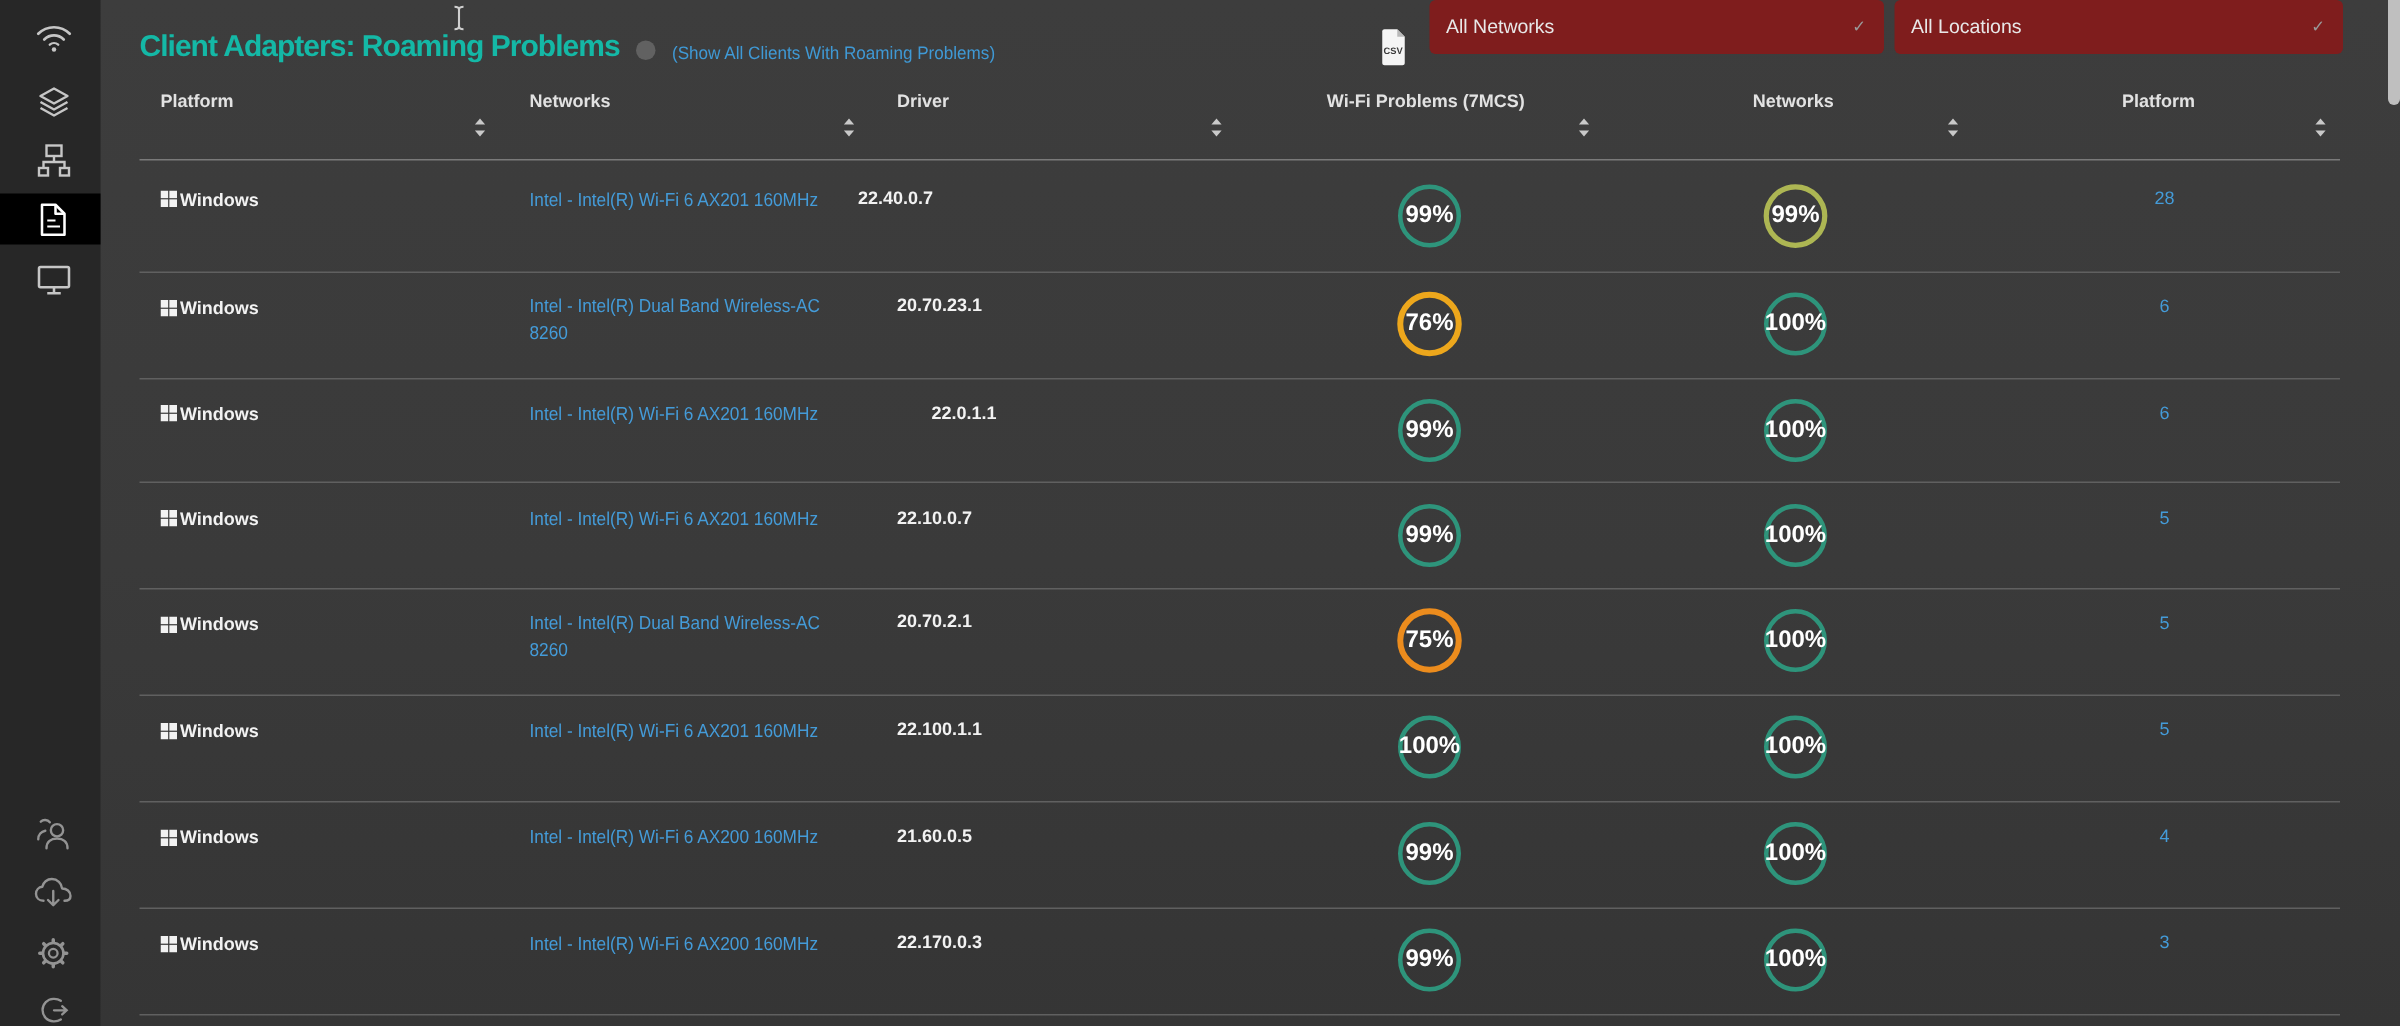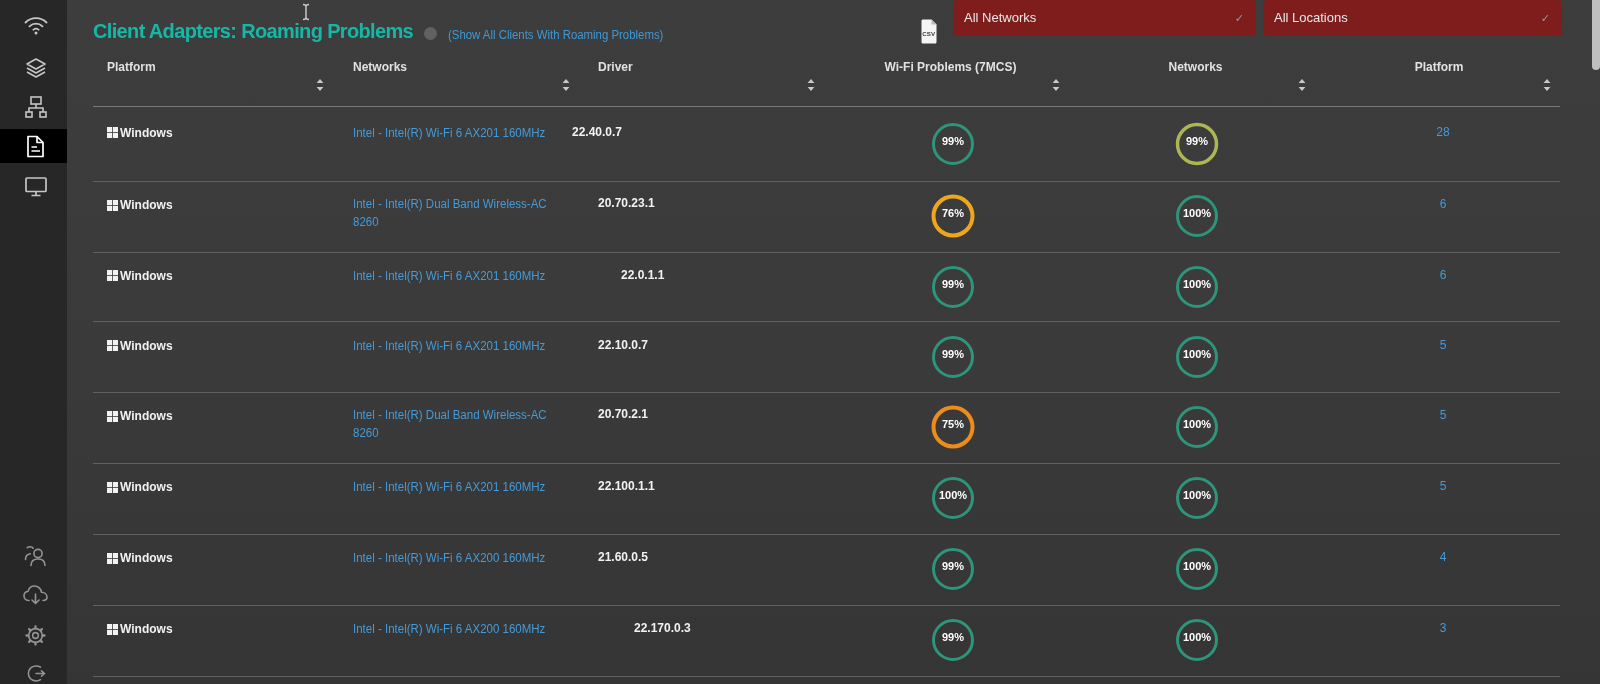--- a/index.html
+++ b/index.html
@@ -8,21 +8,21 @@
   background:linear-gradient(180deg,#3d3d3d 0%,#3a3a3a 55%,#353535 100%); }
 #sidebar { position:absolute; left:0; top:0; width:67px; height:684px; background:#272727; }
 #selitem { position:absolute; left:0; top:129px; width:67px; height:34px; background:#000; }
 .sep { height:1px; background:#606060; }
 h1 { position:absolute; left:93px; top:20px; font-size:20px; font-weight:bold;
   color:#14b8a6; letter-spacing:-0.65px; }
 .plat { display:flex; align-items:center; color:#f2f2f2; font-size:12px; font-weight:bold; height:16px; }
 .link { color:#449bd8; font-size:12.5px; line-height:18.5px; transform:scaleX(0.92); transform-origin:0 50%; white-space:nowrap; }
 .clink { color:#449bd8; font-size:12px; text-align:center; }
 .drv { color:#f2f2f2; font-size:12px; font-weight:bold; }
-.pct { color:#fff; font-size:11px; font-weight:bold; text-align:center; }
+.pct { color:#fff; font-size:16px; font-weight:bold; text-align:center; }
 .hdr { color:#e2e2e2; font-size:12px; font-weight:bold; top:60px; }
 .hdrc { text-align:center; }
 .sel { position:absolute; top:0; height:36px; background:#7f1d1d; border-radius:4px;
   color:#e8e8e8; font-size:13px; line-height:36px; padding-left:11px; }
 .sel .chev { position:absolute; right:12px; top:0; color:#9a9a9a; font-size:11px; }
 </style></head>
 <body>
 <div id="main"></div>
 <div id="sidebar">
   <div id="selitem"></div>
@@ -272,21 +272,21 @@
 <div class="abs plat" style="left:107px;top:621.4px">
       <svg width="11" height="11" viewBox="0 0 11 11" style="margin-right:2px;flex:none">
         <rect x="0" y="0" width="5.1" height="5.1" fill="#f2f2f2"></rect>
         <rect x="5.9" y="0" width="5.1" height="5.1" fill="#f2f2f2"></rect>
         <rect x="0" y="5.9" width="5.1" height="5.1" fill="#f2f2f2"></rect>
         <rect x="5.9" y="5.9" width="5.1" height="5.1" fill="#f2f2f2"></rect>
       </svg>
       <span>Windows</span>
     </div>
 <div class="abs link" style="left:353px;top:620.4px">Intel - Intel(R) Wi-Fi 6 AX200 160MHz</div>
-<div class="abs drv" style="left:634px;top:621.4px">22.170.0.3</div>
+<div class="abs drv" style="left:598px;top:621.4px">22.170.0.3</div>
 <svg class="abs" style="left:930px;top:617.4px" width="46" height="46">
       <circle cx="23" cy="23" r="19.5" fill="none" stroke="#2e947b" stroke-width="3"></circle>
     </svg>
 <div class="abs pct" style="left:930px;top:631.4px;width:46px">99%</div>
 <svg class="abs" style="left:1174px;top:617.4px" width="46" height="46">
       <circle cx="23" cy="23" r="19.5" fill="none" stroke="#2e947b" stroke-width="3"></circle>
     </svg>
 <div class="abs pct" style="left:1174px;top:631.4px;width:46px">100%</div>
 <div class="abs clink" style="left:1413px;top:621.4px;width:60px">3</div>
   <div class="abs" style="left:1592px;top:0;width:8px;height:70px;background:#bfbfbf;border-radius:0 0 4px 4px"></div>

